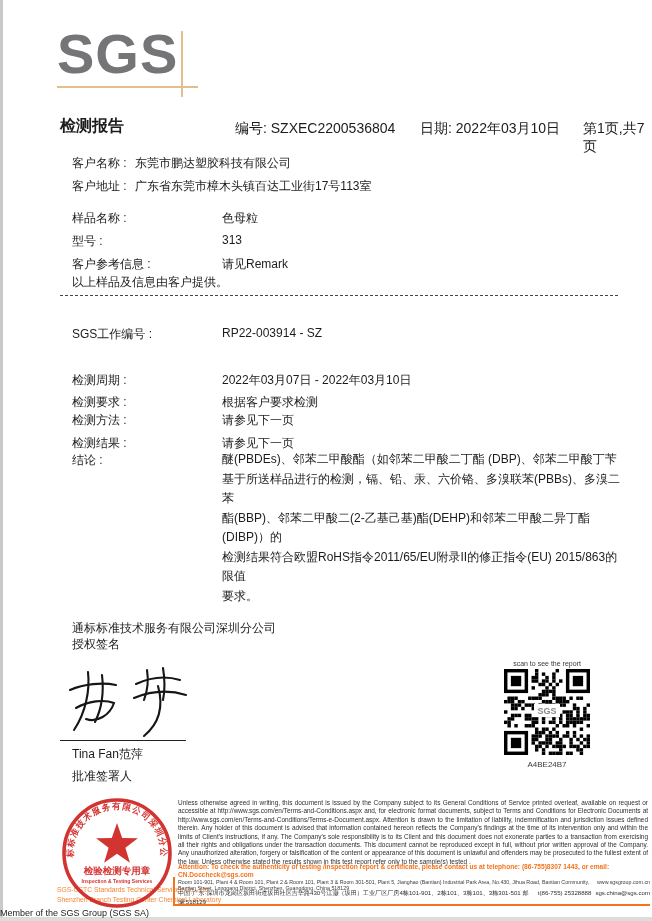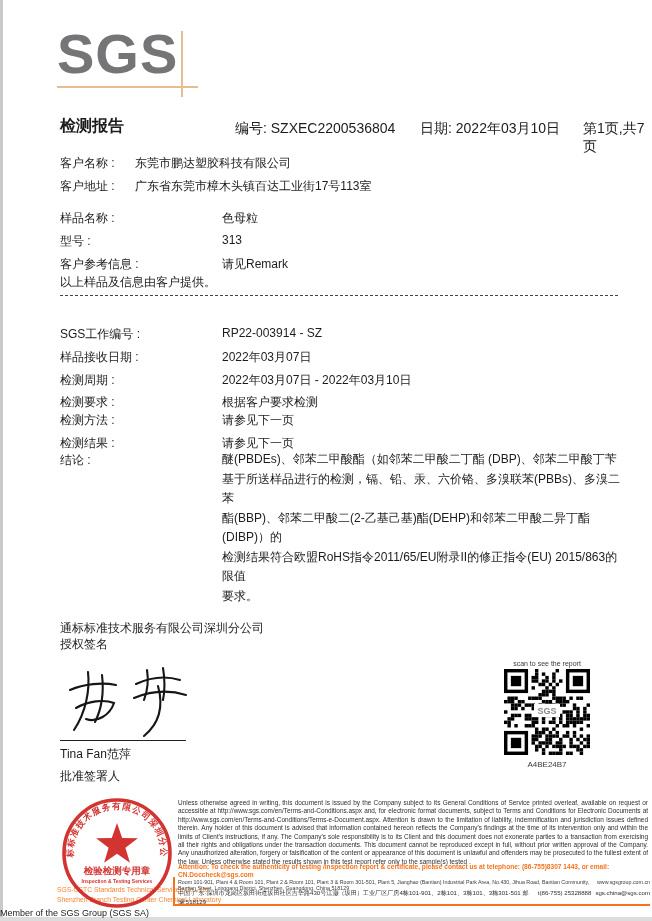--- a/index.html
+++ b/index.html
@@ -11,21 +11,21 @@
   
   .logo{left:57px;top:26px;font-size:56px;font-weight:bold;color:#757578;letter-spacing:1px;
         font-family:"Liberation Sans",sans-serif;line-height:1;}
   .logo-hline{left:57px;top:86px;width:141px;height:2px;background:#e6bd8d;}
   .logo-vline{left:181px;top:31px;width:2px;height:66px;background:#e6bd8d;}
   
   .title{left:60px;top:116px;font-size:16px;font-weight:bold;}
   .hmeta{top:120px;font-size:14px;}
   
   .row{position:absolute;left:60px;width:560px;height:18px;font-size:12px;}
-  .row .lbl{position:absolute;left:0;top:0;}
+  .row .lbl{position:absolute;left:12px;top:0;}
   .row .val{position:absolute;left:162px;top:0;}
   .row.near .val{left:75px;}
   .dashed{left:60px;top:295px;width:558px;border-top:1.4px dashed #444;}
   .para{position:absolute;left:222px;top:450px;width:404px;font-size:12px;line-height:19.5px;}
   
   .sig-line{left:60px;top:740px;width:126px;border-top:1.6px solid #222;}
   
   .qr-wrap{left:497px;top:660px;width:100px;text-align:center;}
   .qr-cap{font-size:7px;color:#3a3a3a;}
   .qr-code-label{font-size:8px;color:#3a3a3a;margin-top:1px;}
@@ -78,24 +78,20 @@
   </div>
   <div class="row" style="top:274px;">
     <span class="lbl">以上样品及信息由客户提供。</span>
   </div>
 
   <div class="abs dashed"></div>
 
   <div class="row" style="top:326px;">
     <span class="lbl">SGS工作编号 :</span>
     <span class="val">RP22-003914 - SZ</span>
-  </div>
-  <div class="row" style="top:349px;">
-    <span class="lbl">样品接收日期 :</span>
-    <span class="val">2022年03月07日</span>
   </div>
   <div class="row" style="top:372px;">
     <span class="lbl">检测周期 :</span>
     <span class="val">2022年03月07日 - 2022年03月10日</span>
   </div>
   <div class="row" style="top:394px;">
     <span class="lbl">检测要求 :</span>
     <span class="val">根据客户要求检测</span>
   </div>
   <div class="row" style="top:412px;">

